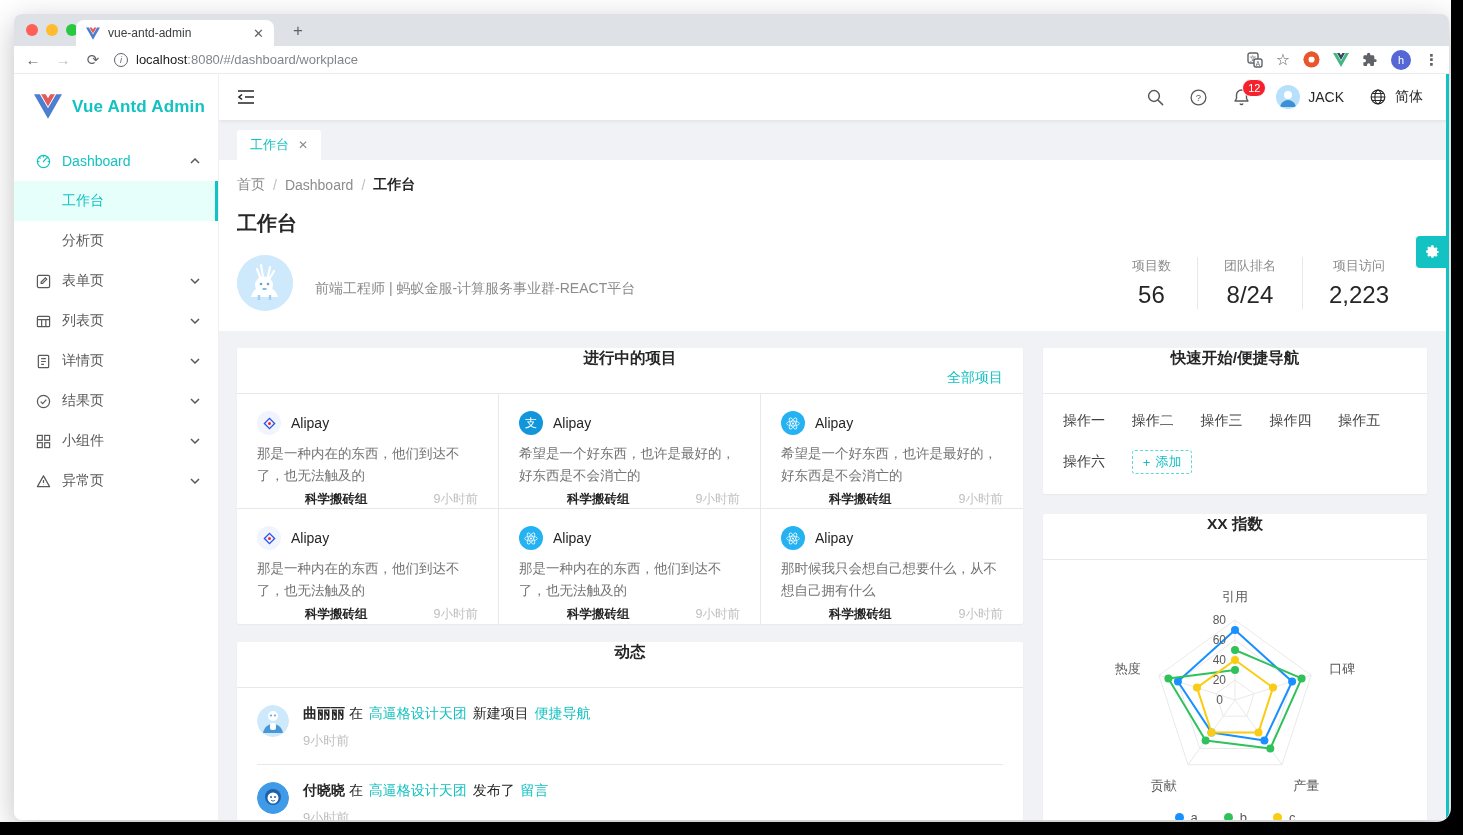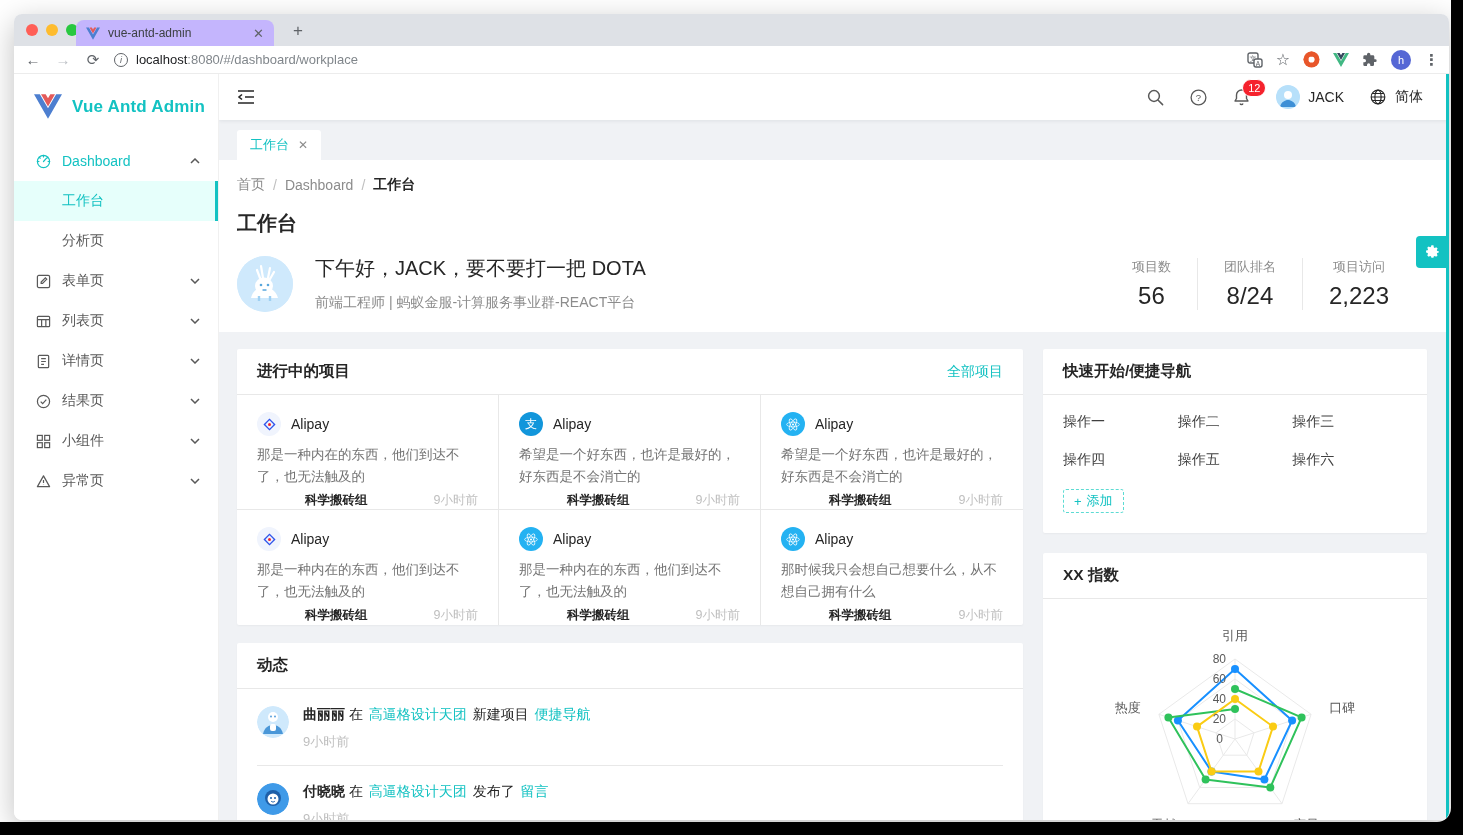--- a/index.html
+++ b/index.html
@@ -4,21 +4,21 @@
 <style>
   * { margin:0; padding:0; box-sizing:border-box; }
   body { background:#000; font-family:"Liberation Sans","DejaVu Sans",sans-serif; width:1463px; height:835px; position:relative; overflow:hidden; }
   .mat { position:absolute; left:0; top:0; width:1451px; height:822px; background:#fff; border-radius:0 0 14px 0; }
   .window { position:absolute; left:14px; top:14px; width:1435px; height:806px; border-radius:8px; overflow:hidden; background:#fff; box-shadow:0 8px 30px rgba(0,0,0,.25); }
 
   
   .tabstrip { height:32px; background:#dee1e6; position:relative; }
   .lights { position:absolute; left:12px; top:10px; display:flex; gap:8px; }
   .light { width:12px; height:12px; border-radius:50%; }
-  .chrome-tab { position:absolute; left:62px; top:6px; width:198px; height:26px; background:#c4b5fd; border-radius:8px 8px 0 0; display:flex; align-items:center; padding:0 10px; gap:8px; }
+  .chrome-tab { position:absolute; left:62px; top:6px; width:198px; height:26px; background:#ffffff; border-radius:8px 8px 0 0; display:flex; align-items:center; padding:0 10px; gap:8px; }
   .chrome-tab .title { font-size:12px; color:#3c4043; flex:1; white-space:nowrap; overflow:hidden; }
   .tab-close { color:#5f6368; font-size:13px; cursor:pointer; }
   .newtab { position:absolute; left:272px; top:7px; font-size:17px; color:#5f6368; width:24px; text-align:center; }
   .addressbar { height:28px; background:#fff; display:flex; align-items:center; padding:0 10px; gap:12px; border-bottom:1px solid #ececec; }
   .nav-ic { font-size:15px; color:#5f6368; width:18px; text-align:center; }
   .nav-ic.dis { color:#bdc1c6; }
   .url-wrap { flex:1; display:flex; align-items:center; gap:8px; font-size:13px; }
   .info-ic { width:14px; height:14px; border:1px solid #5f6368; border-radius:50%; color:#5f6368; font-size:9px; line-height:12px; text-align:center; font-style:italic; }
   .url-host { color:#202124; }
   .url-path { color:#80868b; }
@@ -68,21 +68,21 @@
   .stats { margin-left:auto; display:flex; align-items:center; margin-right:10px; }
   .stat { text-align:center; padding:0 26px; }
   .stat + .stat { border-left:1px solid #e8e8e8; }
   .stat-label { font-size:13px; color:#8c8c8c; }
   .stat-value { font-size:24px; color:#262626; margin-top:6px; }
 
   .content { flex:1; padding:17px 22px 0 18px; display:flex; gap:20px; overflow:hidden; }
   .col-left { flex:1; min-width:0; }
   .col-right { width:384px; flex-shrink:0; }
   .card { background:#fff; border-radius:2px; box-shadow:0 1px 2px rgba(0,0,0,.04); }
-  .card-head { height:46px; display:flex; align-items:center; padding:0 20px; border-bottom:1px solid #e8e8e8; }
+  .card-head { height:46px; display:flex; align-items:center; padding:0 20px; border-bottom:1px solid #e8e8e8;flex-direction:column; }
   .card-title { font-size:15.5px; font-weight:bold; color:#262626; }
   .card-link { margin-left:auto; font-size:14px; color:#13c2c2; cursor:pointer; }
 
   .proj-grid { display:grid; grid-template-columns:1fr 1fr 1fr; }
   .proj-cell { padding:17px 20px 14px; border-right:1px solid #e8e8e8; border-bottom:1px solid #e8e8e8; height:115px; cursor:pointer; }
   .proj-cell:nth-child(3n) { border-right:none; }
   .proj-cell:nth-child(n+4) { border-bottom:none; }
   .proj-top { display:flex; align-items:center; gap:10px; }
   .picon { width:24px; height:24px; border-radius:50%; display:flex; align-items:center; justify-content:center; flex-shrink:0; color:#fff; font-size:12px; }
   .proj-name { font-size:14px; color:#262626; font-weight:500; }
@@ -94,21 +94,21 @@
   .act-card { margin-top:18px; padding-bottom:30px; }
   .act-item { display:flex; gap:14px; padding:17px 20px 14px; }
   .act-item + .act-divider { display:none; }
   .act-divider { height:1px; background:#e8e8e8; margin:0 20px; }
   .act-avatar { width:32px; height:32px; border-radius:50%; flex-shrink:0; overflow:hidden; display:flex; align-items:center; justify-content:center; }
   .act-text { font-size:14px; color:#262626; }
   .act-text b { font-weight:bold; }
   .act-text a { color:#13c2c2; text-decoration:none; margin:0 2px; cursor:pointer; }
   .act-time { font-size:13px; color:#bfbfbf; margin-top:9px; }
 
-  .nav-body { padding:18px 20px 20px; display:grid; grid-template-columns:repeat(3,1fr); row-gap:20px; align-items:center; }
+  .nav-body { padding:18px 20px 20px; display:grid; grid-template-columns:repeat(5,1fr); row-gap:20px; align-items:center; }
   .nav-link { font-size:14px; color:#404040; cursor:pointer; }
   .add-btn { border:1px dashed #5cdbd3; color:#13c2c2; background:#fff; font-size:13px; padding:2px 10px; border-radius:3px; display:inline-flex; align-items:center; gap:5px; cursor:pointer; width:fit-content; }
 
   .chart-card { margin-top:20px; height:326px; overflow:hidden; }
   .radar-wrap { padding-top:12px; }
   .tick { font-size:12px; fill:#595959; }
   .axis { font-size:13px; fill:#595959; }
   .legend { display:flex; justify-content:center; gap:26px; margin-top:2px; font-size:13px; color:#595959; }
   .lg-item { display:flex; align-items:center; gap:7px; cursor:pointer; }
   .lg-dot { width:9px; height:9px; border-radius:50%; display:inline-block; }
@@ -377,21 +377,20 @@
                   <path d="M20 14l3 8M24 10l2 12M33 12l-2 10M37 16l-4 7" stroke="#fff" stroke-width="2.2" stroke-linecap="round" fill="none"></path>
                   <ellipse cx="27" cy="30" rx="9" ry="8.5" fill="#fff"></ellipse>
                   <path d="M14 42c2-8 8-11 13-11s12 3 14 11z" fill="#fff"></path>
                   <circle cx="24" cy="29" r="1.3" fill="#58a7dd"></circle>
                   <circle cx="31" cy="29" r="1.3" fill="#58a7dd"></circle>
                   <path d="M26 34h3" stroke="#58a7dd" stroke-width="1.4" stroke-linecap="round"></path>
                   <path d="M22 45v-5M33 45v-5" stroke="#9fd0f2" stroke-width="2.4"></path>
                 </svg>
           </span>
           <div class="greet-texts">
-            <div class="greet-line">下午好，JACK，要不要打一把 DOTA</div>
             <div class="greet-sub">前端工程师 | 蚂蚁金服-计算服务事业群-REACT平台</div>
           </div>
           <div class="stats">
             <div class="stat">
               <div class="stat-label">项目数</div>
               <div class="stat-value">56</div>
             </div>
             <div class="stat">
               <div class="stat-label">团队排名</div>
               <div class="stat-value">8/24</div>

